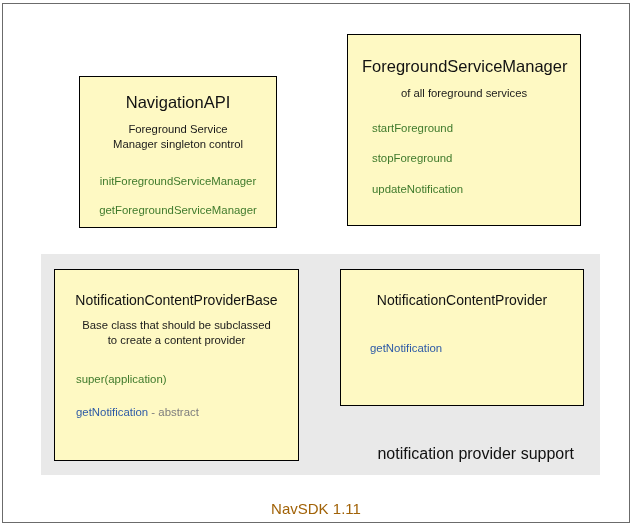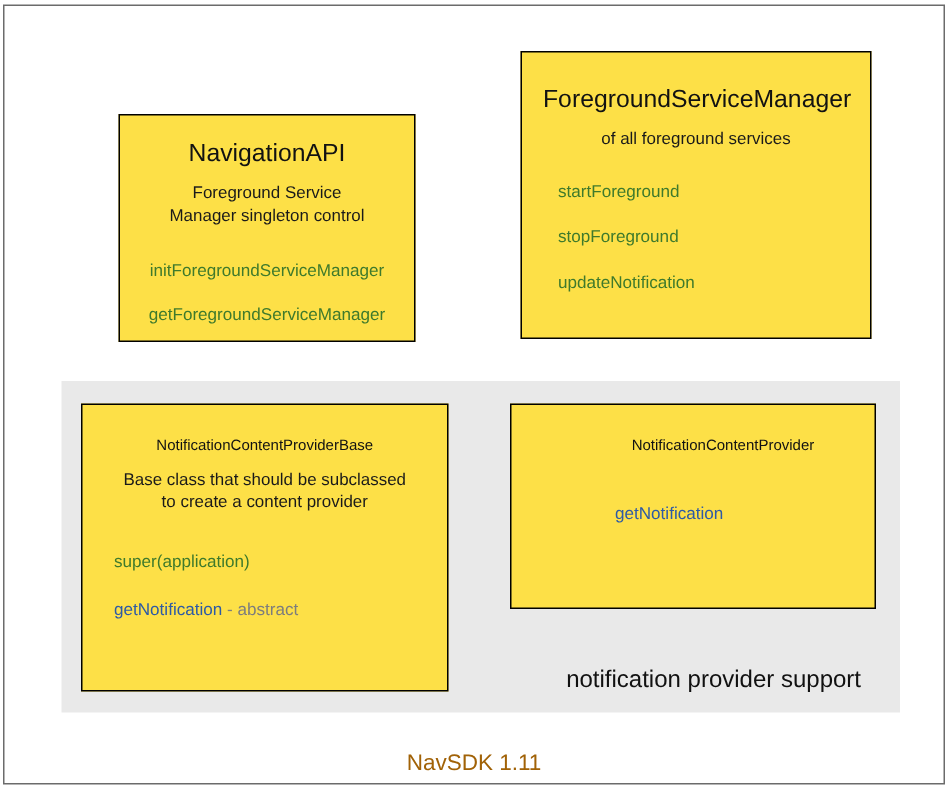--- a/index.html
+++ b/index.html
@@ -44,21 +44,21 @@
     position: absolute;
     right: 26px;
     bottom: 12px;
     font-size: 16px;
     color: #111111;
     white-space: nowrap;
   }
   
   .class-box {
     position: absolute;
-    background: #fde047;
+    background: #fef9c3;
     border: 1.4px solid #000000;
     box-sizing: border-box;
   }
   .box-navigation-api {
     left: 76px;
     top: 72px;
     width: 198px;
     height: 152px;
   }
   .box-foreground-service-manager {
@@ -71,31 +71,30 @@
     left: 51px;
     top: 265px;
     width: 245px;
     height: 192px;
   }
   .box-ncp-interface {
     left: 337px;
     top: 265px;
     width: 244px;
     height: 137px;
-    padding-left: 40px;
   }
   .box-title {
     text-align: center;
     font-size: 16.5px;
     color: #121212;
     line-height: 1.2;
     white-space: nowrap;
   }
   .box-title.small {
-    font-size: 10px;
+    font-size: 14px;
   }
   .box-desc {
     text-align: center;
     font-size: 11.3px;
     color: #1a1a1a;
     line-height: 1.35;
     margin-top: 9px;
   }
   .members {
     margin-top: 14px;

